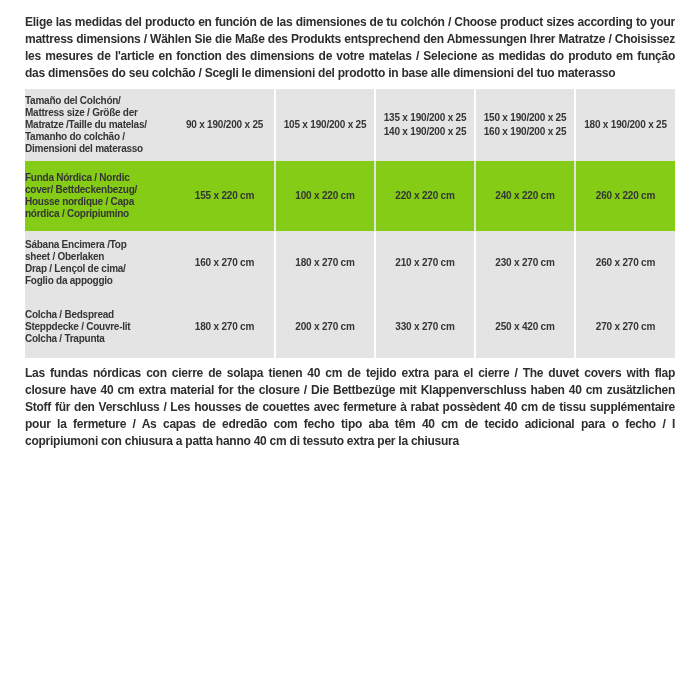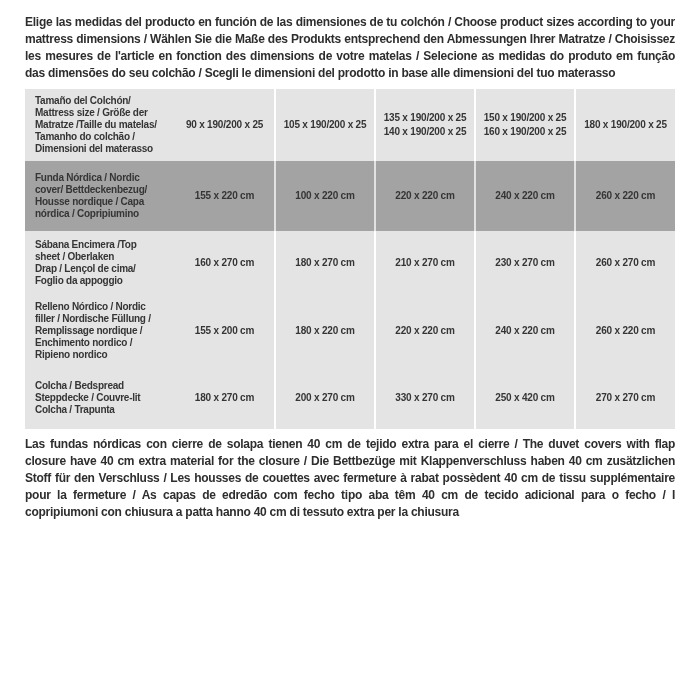--- a/index.html
+++ b/index.html
@@ -36,30 +36,30 @@
     vertical-align:middle;
     white-space:pre-line;
     font-weight:bold;
     padding:2px 3px;
   }
   .size-table td.label{
     font-size:10px;
     line-height:12px;
     letter-spacing:-0.25px;
     text-align:left;
-    padding-left:10px;
+    padding-left:0;
   }
   .size-table td.val{
     font-size:10px;
     line-height:14px;
     letter-spacing:-0.2px;
     text-align:center;
   }
   tr.shade{background:var(--row-shade);}
-  tr.plain{background:#a3a3a3;}
+  tr.plain{background:#84cc16;}
   tr.shade td.val + td.val{border-left:2px solid var(--divider-on-shade);}
   tr.plain td.val + td.val{border-left:2px solid var(--divider-on-plain);}
   tr.r0{height:72px;} tr.r1{height:70px;} tr.r2{height:64px;} tr.r3{height:68px;}
   tr.r4{height:71px;} tr.r5{height:63px;} tr.r6{height:63px;} tr.r7{height:64px;}
   .note{margin-top:7px;}
 </style>
 </head>
 <body>
 
 <div class="page">
@@ -105,32 +105,20 @@
         <td class="label">Sábana Encimera /Top
 sheet / Oberlaken
 Drap / Lençol de cima/
 Foglio da appoggio</td>
         <td class="val">160 x 270 cm</td>
         <td class="val">180 x 270 cm</td>
         <td class="val">210 x 270 cm</td>
         <td class="val">230 x 270 cm</td>
         <td class="val">260 x 270 cm</td>
       </tr>
-      <tr class="shade r4">
-        <td class="label">Relleno Nórdico / Nordic
-filler / Nordische Füllung /
-Remplissage nordique /
-Enchimento nordico /
-Ripieno nordico</td>
-        <td class="val">155 x 200 cm</td>
-        <td class="val">180 x 220 cm</td>
-        <td class="val">220 x 220 cm</td>
-        <td class="val">240 x 220 cm</td>
-        <td class="val">260 x 220 cm</td>
-      </tr>
       <tr class="shade r6">
         <td class="label">Colcha / Bedspread
 Steppdecke / Couvre-lit
 Colcha / Trapunta</td>
         <td class="val">180 x 270 cm</td>
         <td class="val">200 x 270 cm</td>
         <td class="val">330 x 270 cm</td>
         <td class="val">250 x 420 cm</td>
         <td class="val">270 x 270 cm</td>
       </tr>

